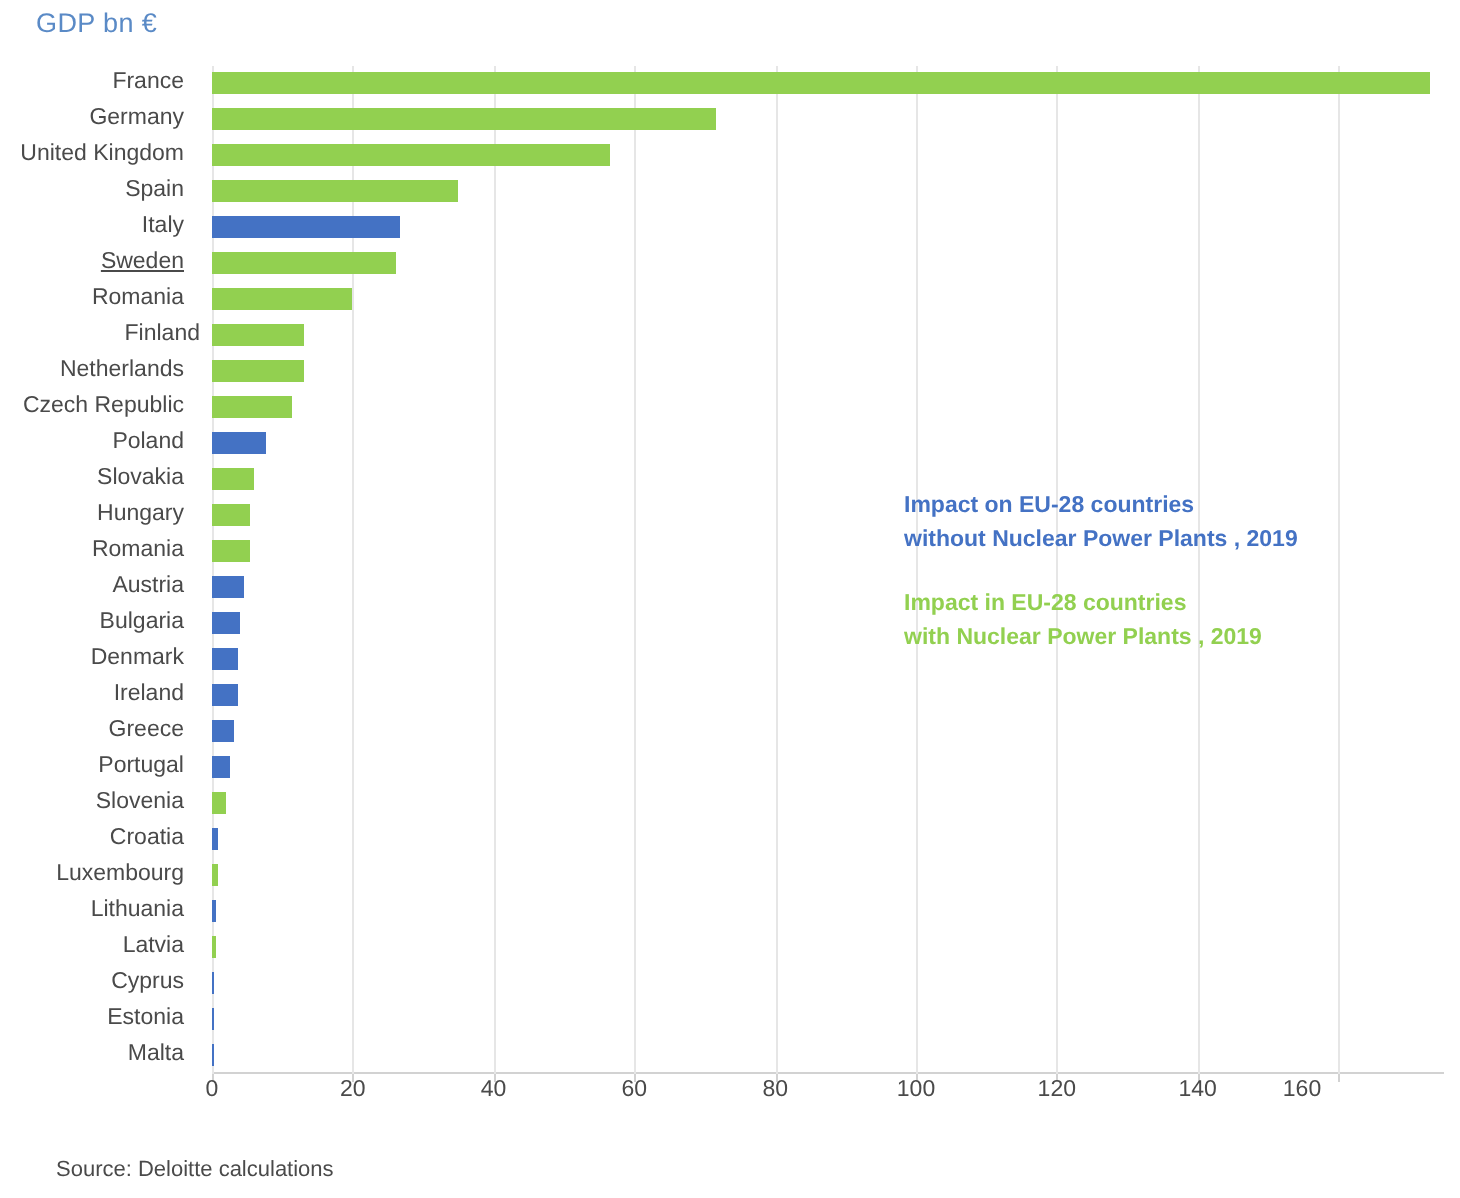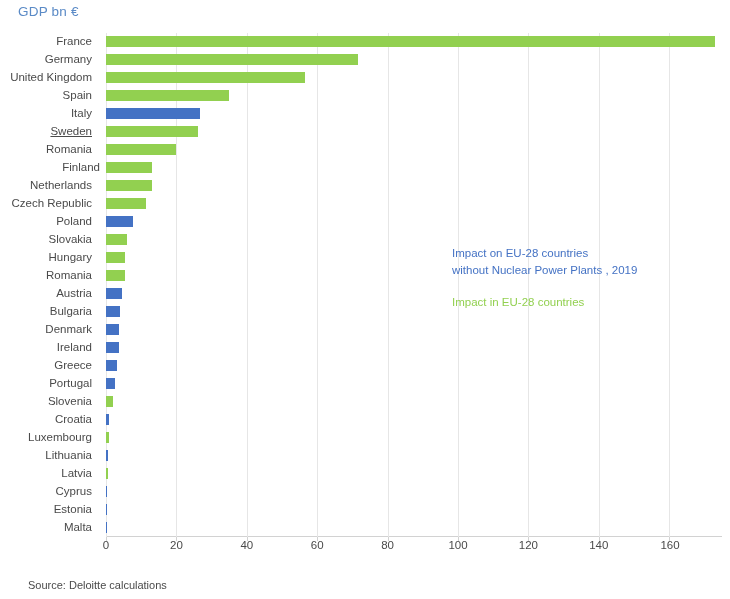--- a/index.html
+++ b/index.html
@@ -96,21 +96,21 @@
   .x-ticks {
     position: absolute;
     left: 106px;
     top: 539px;
     width: 616px;
     height: 18px;
   }
   .legend {
     position: absolute;
     font-size: 11.5px;
-    font-weight: normal;
+    font-weight: bold;
     line-height: 17px;
   }
   .legend-blue {
     left: 452px;
     top: 245px;
     color: #4472c4;
   }
   .legend-green {
     left: 452px;
     top: 294px;
@@ -278,26 +278,27 @@
 
   <div class="x-ticks" id="x-ticks">
       <div class="tick-label" style="left: -20px; top: 0px;">0</div>
       <div class="tick-label" style="left: 50.4px; top: 0px;">20</div>
       <div class="tick-label" style="left: 120.8px; top: 0px;">40</div>
       <div class="tick-label" style="left: 191.2px; top: 0px;">60</div>
       <div class="tick-label" style="left: 261.6px; top: 0px;">80</div>
       <div class="tick-label" style="left: 332px; top: 0px;">100</div>
       <div class="tick-label" style="left: 402.4px; top: 0px;">120</div>
       <div class="tick-label" style="left: 472.8px; top: 0px;">140</div>
-      <div class="tick-label" style="left: 544px; top: 0px; text-align: center;">160</div>
+      <div class="tick-label" style="left: 525px; top: 0px; text-align: center;">160</div>
     </div>
 
   <div class="legend legend-blue">
     <div>Impact on EU-28 countries</div>
     <div>without Nuclear Power Plants , 2019</div>
   </div>
 
   <div class="legend legend-green">
     <div>Impact in EU-28 countries</div>
+    <div>with Nuclear Power Plants , 2019</div>
   </div>
 
   <div class="source">Source: Deloitte calculations</div>
 </div>
 
 </body></html>

